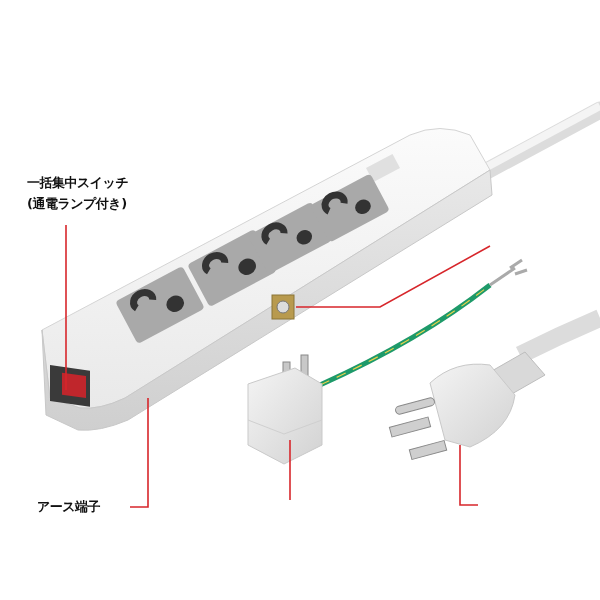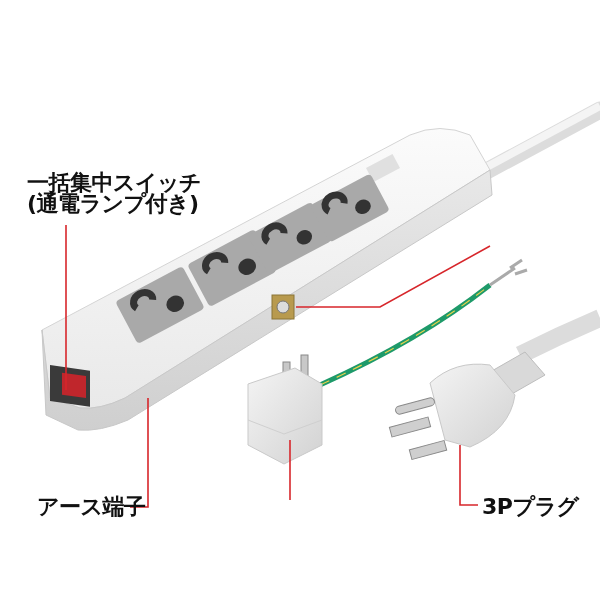--- a/index.html
+++ b/index.html
@@ -1,19 +1,19 @@
 <!DOCTYPE html>
 <html><head>
 <meta charset="utf-8">
 <style>
   html, body { margin:0; padding:0; background:#ffffff; }
   #stage { position:relative; width:600px; height:600px; overflow:hidden; background:#ffffff;
     font-family:"DejaVu Sans", "Liberation Sans", sans-serif; }
   svg.art { position:absolute; left:0; top:0; width:600px; height:600px; }
-  .label { position:absolute; color:#111; font-weight:bold; font-size:22px; line-height:21px; letter-spacing:-0.5px; white-space:nowrap; }
+  .label { position:absolute; color:#111; font-weight:bold; font-size:13px; line-height:21px; letter-spacing:-0.5px; white-space:nowrap; }
 </style>
 </head>
 <body>
 
 <div id="stage">
   <svg class="art" viewBox="0 0 600 600">
     <defs>
       <linearGradient id="bodyTop" x1="0" y1="0" x2="0" y2="1">
         <stop offset="0" stop-color="#fbfbfb"></stop>
           <stop offset="1" stop-color="#e9e9e9"></stop>
@@ -104,14 +104,13 @@
 
   <div class="label" style="left:27px; top:172px;">
     <div>一括集中スイッチ</div>
     <div>(通電ランプ付き)</div>
   </div>
 
 
   <div class="label" style="left:37px; top:496px;">アース端子</div>
 
 
-  <div class="label" style="left:482px; top:496px;">3Pプラグ</div>
 </div>
 
 </body></html>

